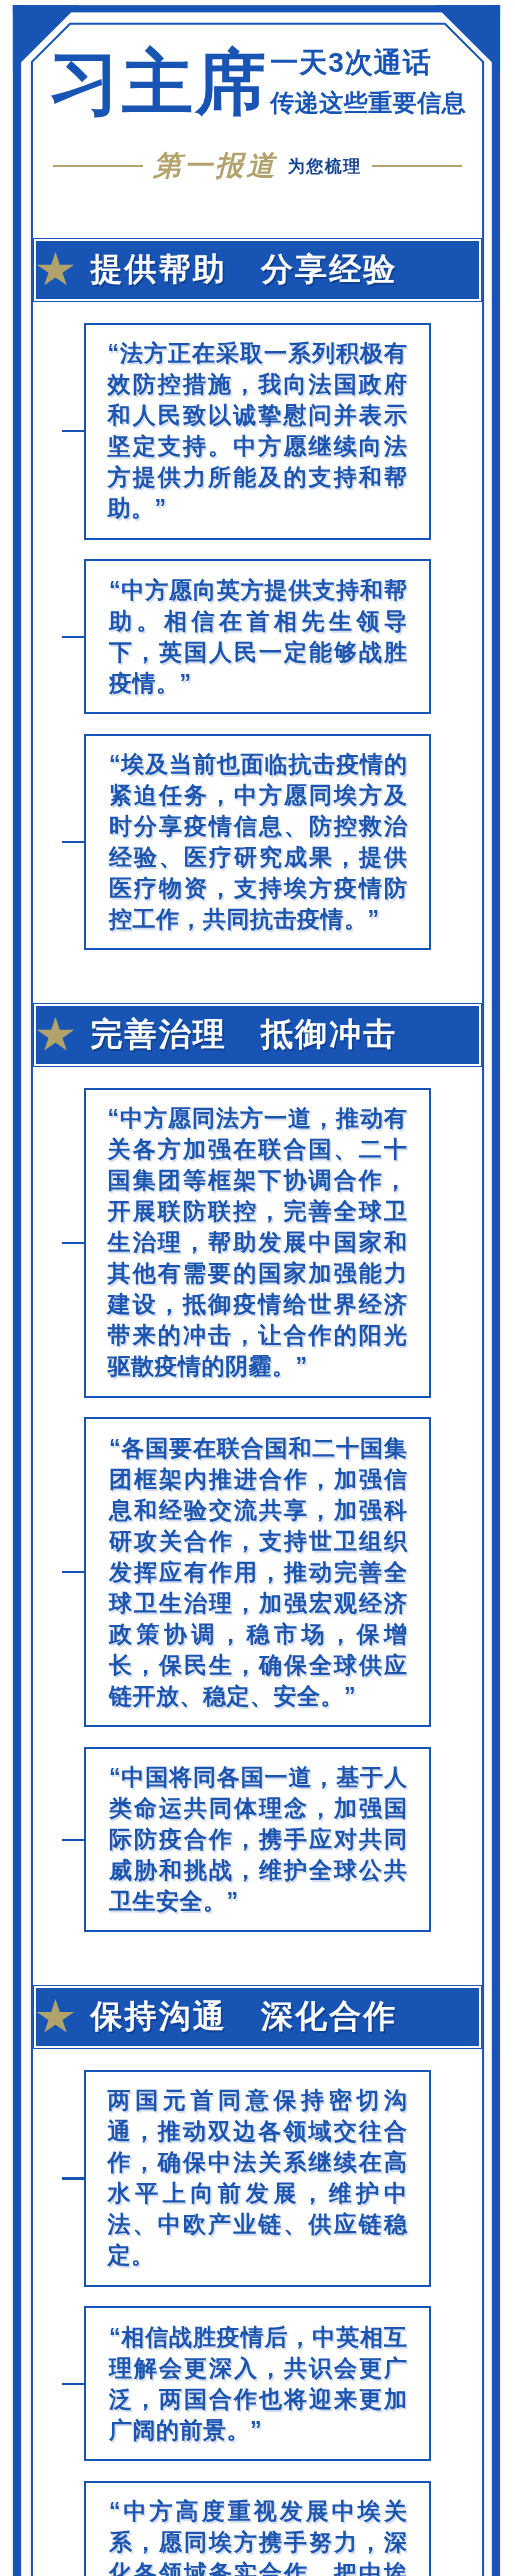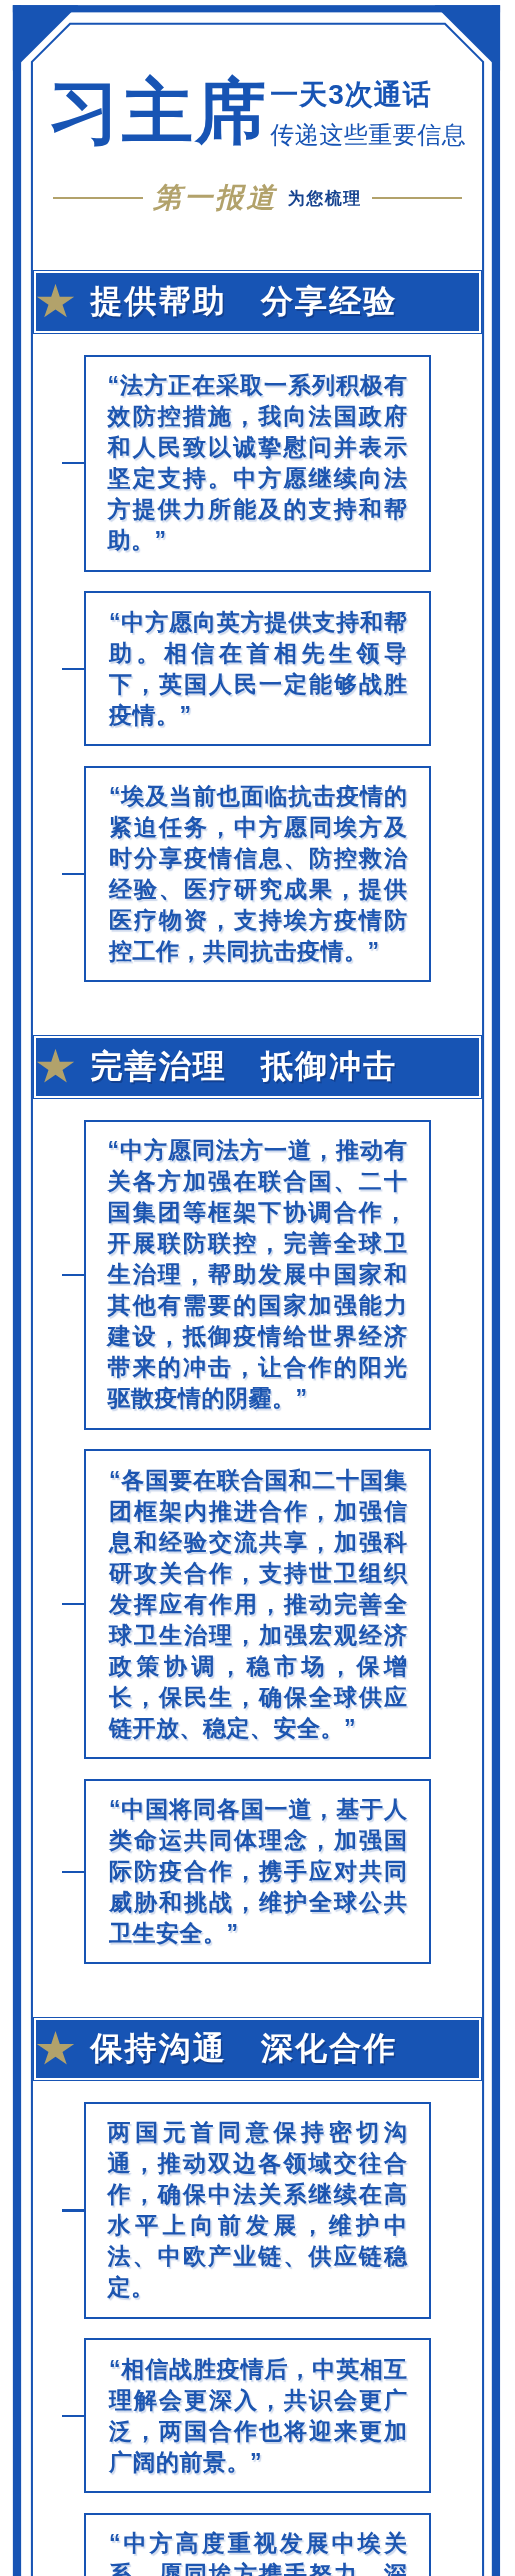--- a/index.html
+++ b/index.html
@@ -15,33 +15,33 @@
   .frame-svg {
     position:absolute; inset:0;
     width:100%; height:100%;
     z-index:0;
     pointer-events:none;
   }
   .content { position:relative; z-index:1; }
 
   
   .title-row {
-    display:flex; justify-content:center; align-items:flex-start;
-    gap:2px; padding-top:76px;
+    display:flex; justify-content:center; align-items:flex-end;
+    gap:2px; padding-top:44px;
   }
   .title-main {
     font-size:71px; line-height:1.02; font-weight:900;
     color:#1754b4; letter-spacing:2.1px;
   }
   .title-sub { display:flex; flex-direction:column; gap:5.2px; }
   .title-sub1 {
     font-size:28px; font-weight:900; color:#1754b4; letter-spacing:1px;
   }
   .title-sub2 {
-    font-size:24px; font-weight:400; color:#1754b4; letter-spacing:0.5px;
+    font-size:24px; font-weight:700; color:#1754b4; letter-spacing:0.5px;
   }
   .tagline {
     margin-top:28px;
     display:flex; justify-content:center; align-items:center; gap:10.3px;
   }
   .tag-rule { width:90px; height:2.1px; background:#b2a26b; }
   .tag-script {
     color:#b2a26b; font-size:28px; font-weight:bold;
     font-family:Liberation Sans, sans-serif; font-style:italic; letter-spacing:3.1px;
   }

